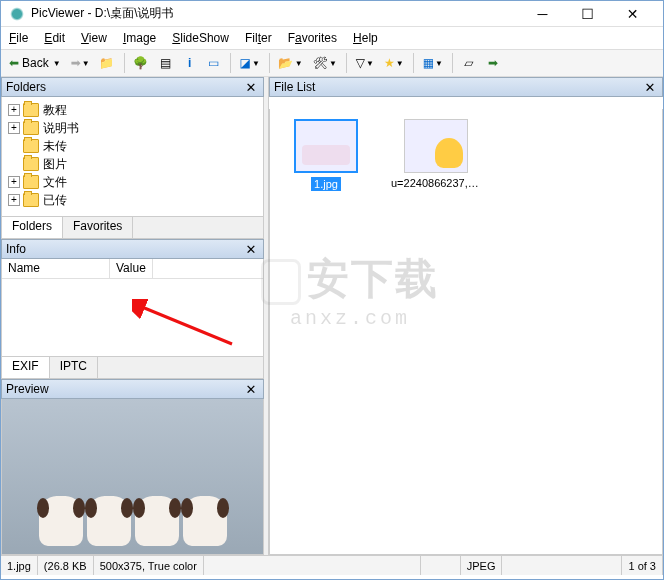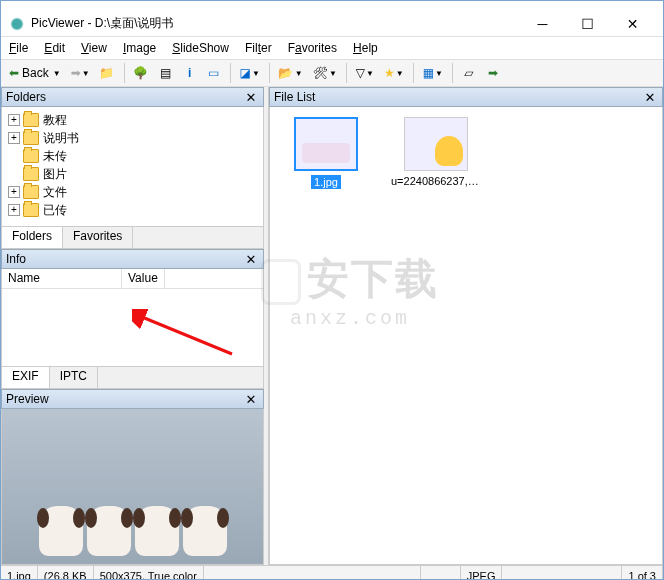--- a/index.html
+++ b/index.html
@@ -1,39 +1,39 @@
 <!DOCTYPE html>
 <html><head>
 <meta charset="utf-8">
 <style>
 * { box-sizing: border-box; margin: 0; padding: 0; }
 body { font-family: "Segoe UI", Tahoma, sans-serif; font-size: 12px; background: #fff; width: 664px; height: 580px; overflow: hidden; border: 1px solid #7aa3d0; position: relative; }
 
 
-.titlebar { height: 26px; background: #fff; display: flex; align-items: center; padding: 0 8px; border-bottom: 1px solid #e0e0e0; margin-top: 10px; }
+.titlebar { height: 26px; background: #fff; display: flex; align-items: center; padding: 0 8px; border-bottom: 1px solid #e0e0e0; }
 .titlebar .icon-app { width: 16px; height: 16px; margin-right: 6px; background: radial-gradient(circle, #4aa 40%, #fff 60%); border-radius: 50%; }
 .titlebar .title { flex: 1; font-size: 12px; color: #000; }
 .titlebar .winbtn { width: 45px; height: 28px; display: flex; align-items: center; justify-content: center; font-size: 14px; }
 
 
 .menubar { height: 22px; display: flex; align-items: center; padding: 0 0; background: #fff; }
 .menubar .menuitem { padding: 2px 8px; cursor: default; }
 .menubar .menuitem u { text-decoration: underline; }
 
 
 .toolbar { height: 28px; background: #f5f5f5; border-top: 1px solid #ddd; border-bottom: 1px solid #ddd; display: flex; align-items: center; padding: 0 4px; gap: 2px; }
 .toolbar .sep { width: 1px; height: 20px; background: #ccc; margin: 0 3px; }
 .toolbar .tbtn { min-width: 22px; height: 22px; display: flex; align-items: center; justify-content: center; padding: 0 3px; border: 1px solid transparent; }
 .toolbar .backtext { margin: 0 3px; }
 .drop { font-size: 8px; margin-left: 1px; }
 
 
 .main { display: flex; height: 478px; }
 .leftcol { width: 263px; display: flex; flex-direction: column; }
-.rightcol { flex: 1; border-left: 1px solid #ccc; display: flex; flex-direction: column; }
+.rightcol { flex: 1; border-left: 1px solid #ccc; display: flex; flex-direction: column; gap: 12px; }
 .splitter { width: 4px; background: #f0f0f0; cursor: ew-resize; }
 
 
 .phdr { height: 20px; background: linear-gradient(#dde8f5, #c5d6eb); border: 1px solid #9ab; display: flex; align-items: center; padding: 0 4px; font-size: 12px; }
 .phdr .ptitle { flex: 1; }
 .phdr .pclose { width: 16px; height: 16px; display: flex; align-items: center; justify-content: center; cursor: default; font-size: 13px; }
 
 
 .tree { flex: 1; background: #fff; border: 1px solid #ccc; border-top: none; padding: 4px 2px; overflow: auto; font-size: 12px; }
 .tree .node { display: flex; align-items: center; height: 18px; padding-left: 4px; }
@@ -220,21 +220,21 @@
       <div class="tab inactive">Favorites</div>
     </div>
 
     <div class="infopanel">
       <div class="phdr">
         <span class="ptitle">Info</span>
         <span class="pclose">✕</span>
       </div>
       <div class="infogrid">
         <div class="infohdr">
-          <div class="col" style="width:120px">Name</div>
+          <div class="col" style="width:108px">Name</div>
           <div class="col">Value</div>
         </div>
         <svg class="arrow" width="110" height="50">
             <defs>
               <marker id="ah" markerWidth="10" markerHeight="8" refX="1" refY="4" orient="auto">
                 <polygon points="0 0, 10 4, 0 8" fill="#e11"></polygon>
               </marker>
             </defs>
             <line x1="100" y1="45" x2="10" y2="8" stroke="#e11" stroke-width="3" marker-end="url(#ah)"></line>
           </svg>

